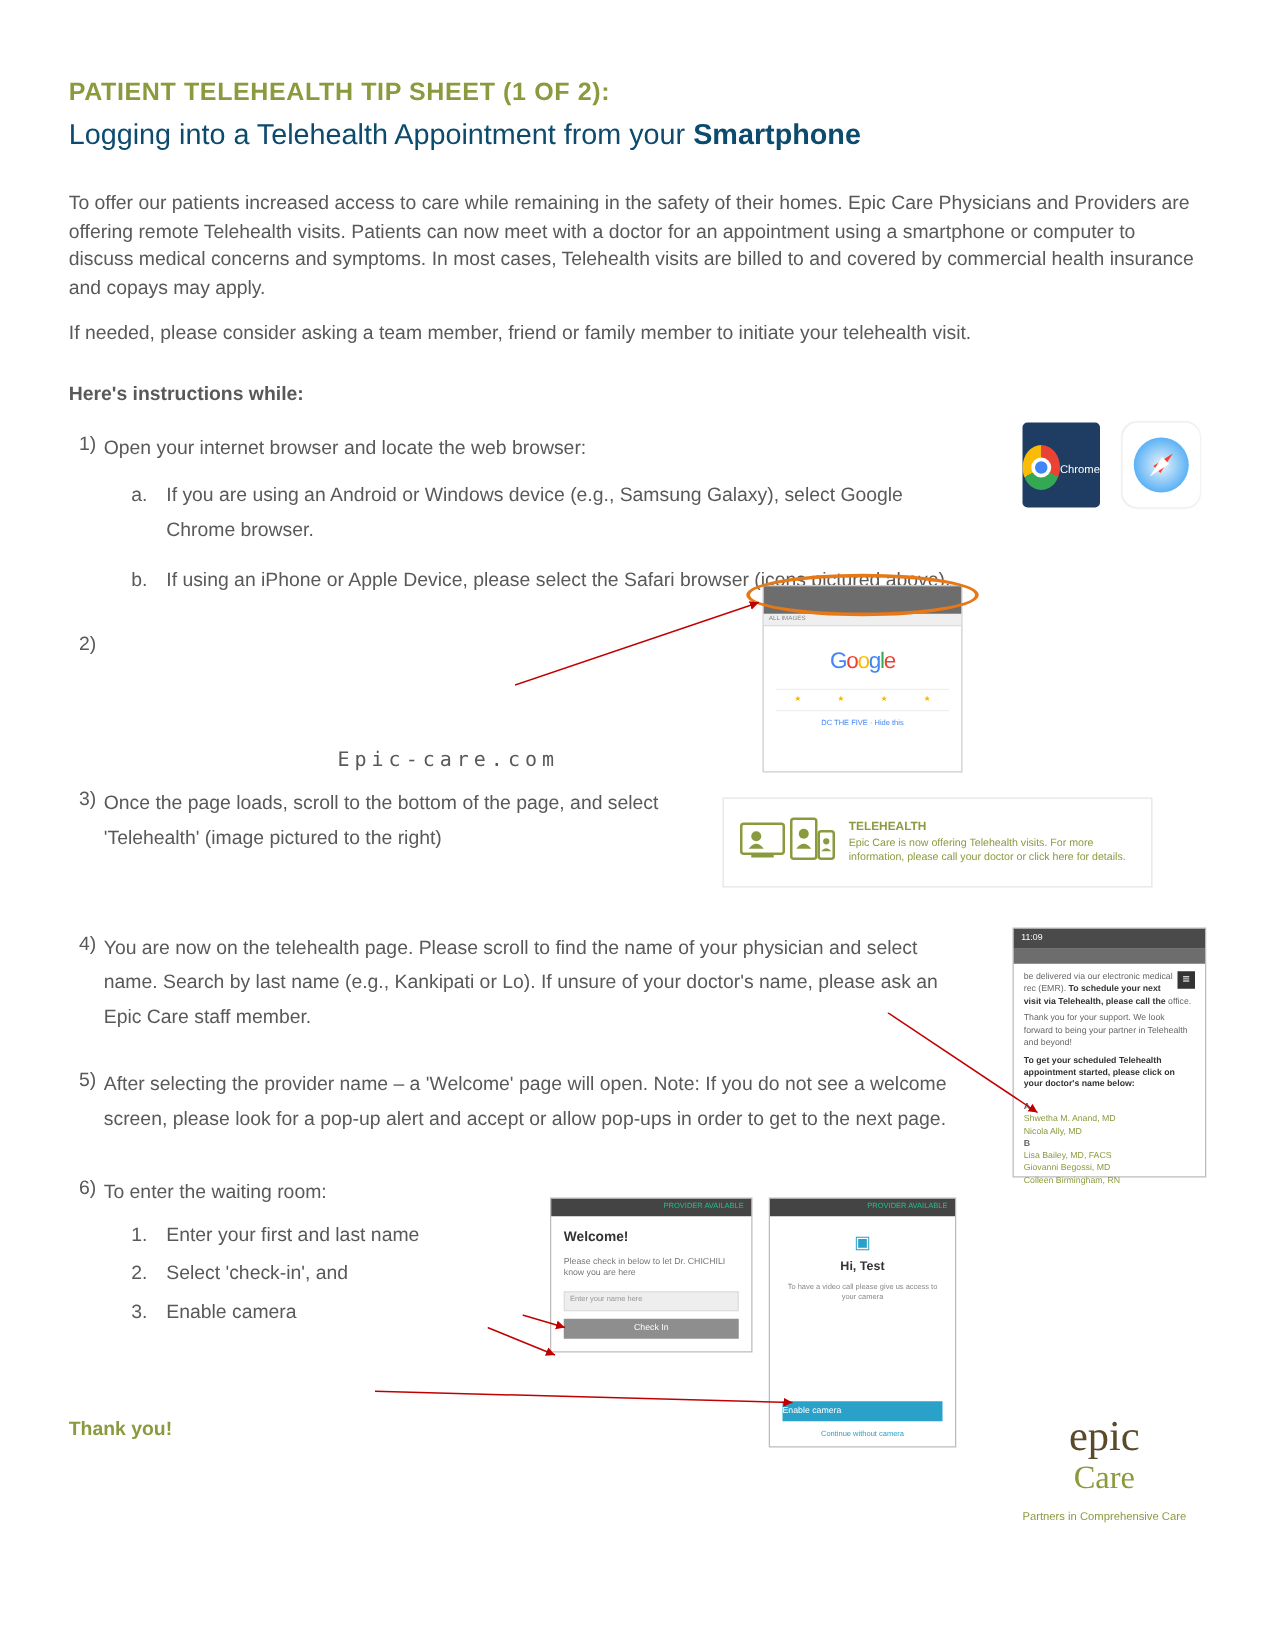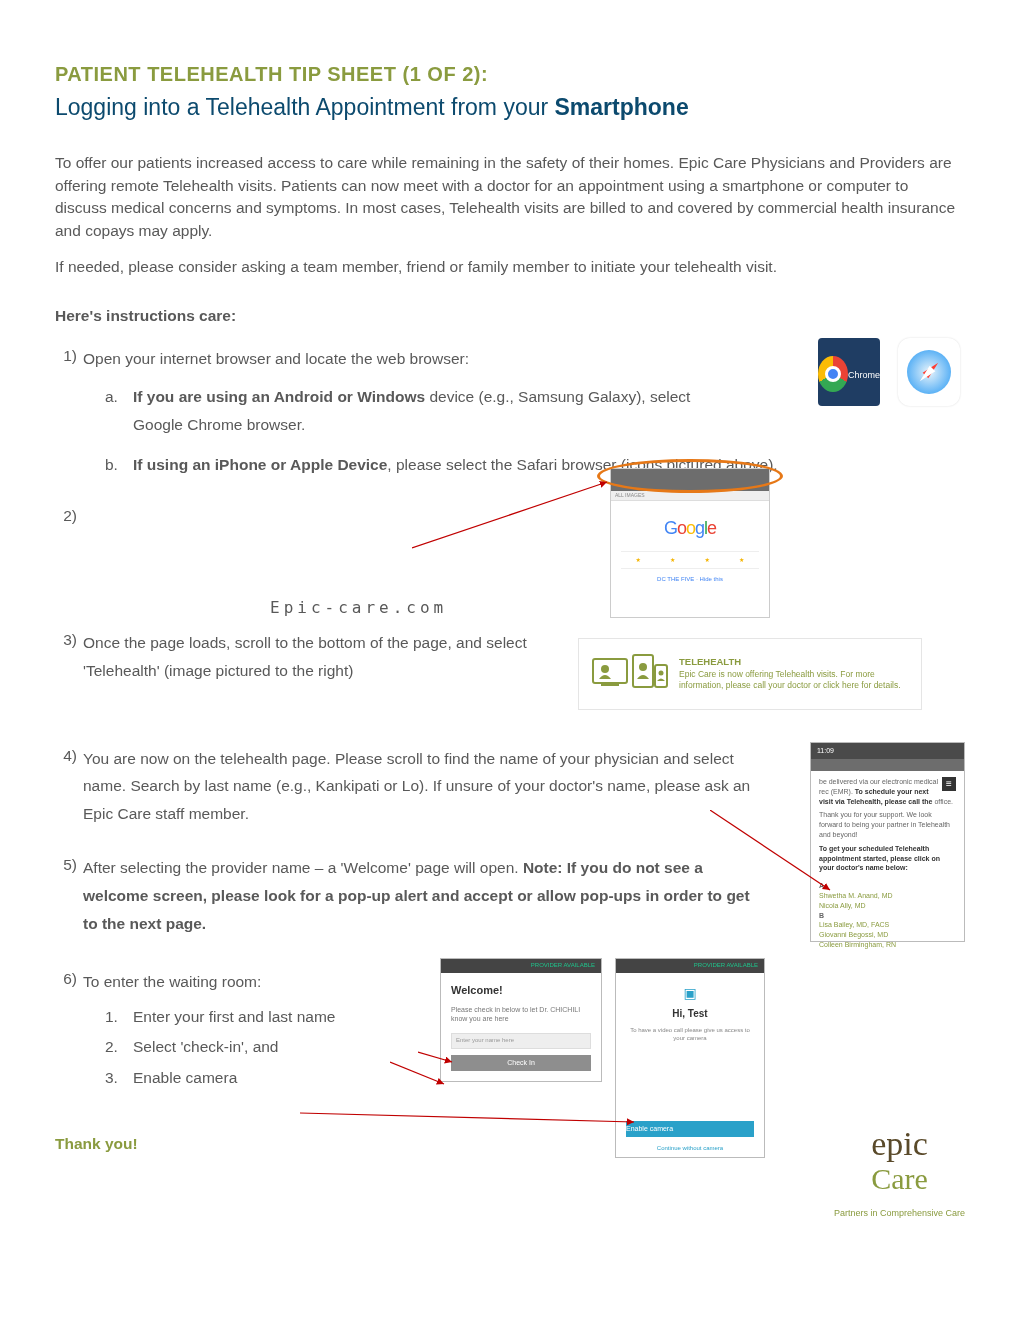--- a/index.html
+++ b/index.html
@@ -30,21 +30,21 @@
   .para { margin-bottom: 14px; color:#595959; }
   .section-head { font-weight: bold; margin: 26px 0 18px; }
   ol.main-list { list-style: none; padding-left: 28px; }
   ol.main-list > li { margin-bottom: 26px; position: relative; }
   ol.main-list > li .num {
     position: absolute; left: -28px; top:0; width:22px; text-align:right;
   }
   .sub-list { list-style: none; padding-left: 50px; margin-top: 10px; }
   .sub-list li { margin-bottom: 12px; position: relative; line-height:1.8; }
   .sub-list li .letter { position:absolute; left:-28px; top:0; }
-  .sub-list .bold, .bold { font-weight: bold; }
+  .sub-list .bold, .bold { font-weight: normal; }
   .num-sub { list-style:none; padding-left:50px; margin-top:10px;}
   .num-sub li { margin-bottom:8px; position:relative;}
   .num-sub li .n { position:absolute; left:-28px; top:0;}
   .icons-row {
     position: absolute; right: 60px; top: 338px; display:flex; gap:18px;
   }
   .icon-box {
     width: 62px; height: 68px; display:flex; flex-direction:row;
     align-items:center; justify-content:center; border-radius:4px;
   }
@@ -105,40 +105,40 @@
   .s6-btn{height:16px;background:#8e8e8e;color:#fff;font-size:7px;text-align:center;line-height:16px;}
   .s6b-body{padding:10px;text-align:center;}
   .s6b-body .cam-ico{color:#2aa1c9;font-size:14px;}
   .s6b-body h4{font-size:10px;color:#333;margin:4px 0;}
   .s6b-body p{font-size:6px;color:#888;}
   .s6-enable{position:absolute;bottom:20px;left:10px;right:10px;height:16px;background:#2aa1c9;color:#fff;font-size:7px;line-height:16px;}
   .s6-link{position:absolute;bottom:4px;left:0;right:0;text-align:center;font-size:6px;color:#2aa1c9;}
   
   .arr{position:absolute;pointer-events:none;}
   .thank{color:#8a9b3f;font-weight:bold;position:absolute;left:55px;bottom:165px;}
-  .logo-block{position:absolute;right:55px;bottom:100px;text-align:center;}
+  .logo-block{position:absolute;right:71px;bottom:100px;text-align:center;}
   .logo-block .epic{font-family:"Brush Script MT",cursive;font-size:34px;color:#5a4a2a;line-height:0.8;}
-  .logo-block .care{font-family:"Brush Script MT",cursive;font-size:30px;color:#8a9b3f;}
+  .logo-block .care{font-family:"Brush Script MT",cursive;font-size:26px;color:#8a9b3f;}
   .logo-block .tag{font-size:9px;color:#8a9b3f;margin-top:6px;}
   .li-body{line-height:1.8;}
   .step4-wrap{padding-right:200px;}
   .step5-wrap{padding-right:200px;}
 </style>
 </head>
 <body>
 
 <div class="title-line">PATIENT TELEHEALTH TIP SHEET (1 OF 2):</div>
 <div class="subtitle-line">
   <span>Logging into a Telehealth Appointment from your </span><span class="bold">Smartphone</span>
 </div>
 
 <p class="para">To offer our patients increased access to care while remaining in the safety of their homes. Epic Care Physicians and Providers are offering remote Telehealth visits. Patients can now meet with a doctor for an appointment using a smartphone or computer to discuss medical concerns and symptoms. In most cases, Telehealth visits are billed to and covered by commercial health insurance and copays may apply.</p>
 <p class="para">If needed, please consider asking a team member, friend or family member to initiate your telehealth visit.</p>
 
-<p class="section-head">Here's instructions care:</p>
+<p class="section-head">Here's instructions while:</p>
 
 <ol class="main-list">
   <li>
     <span class="num">1)</span>
     <span class="li-body">Open your internet browser and locate the web browser:</span>
     <ul class="sub-list">
       <li style="padding-right:220px;">
         <span class="letter">a.</span>
         <span class="bold">If you are using an Android or Windows</span><span> device (e.g., Samsung Galaxy), select Google Chrome browser.</span>
       </li>

